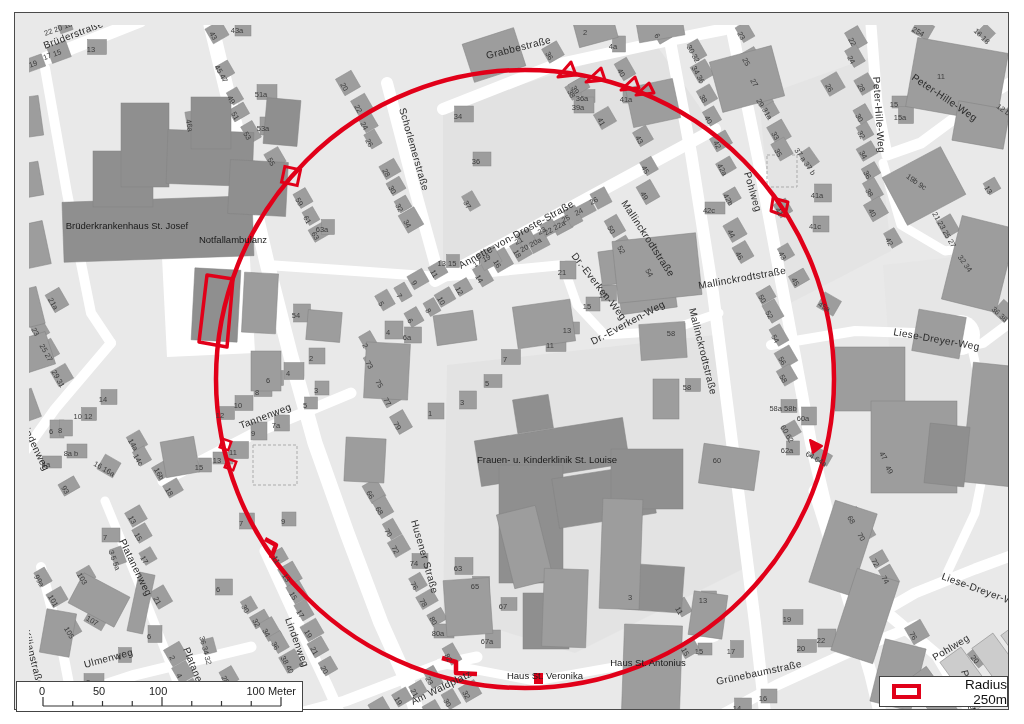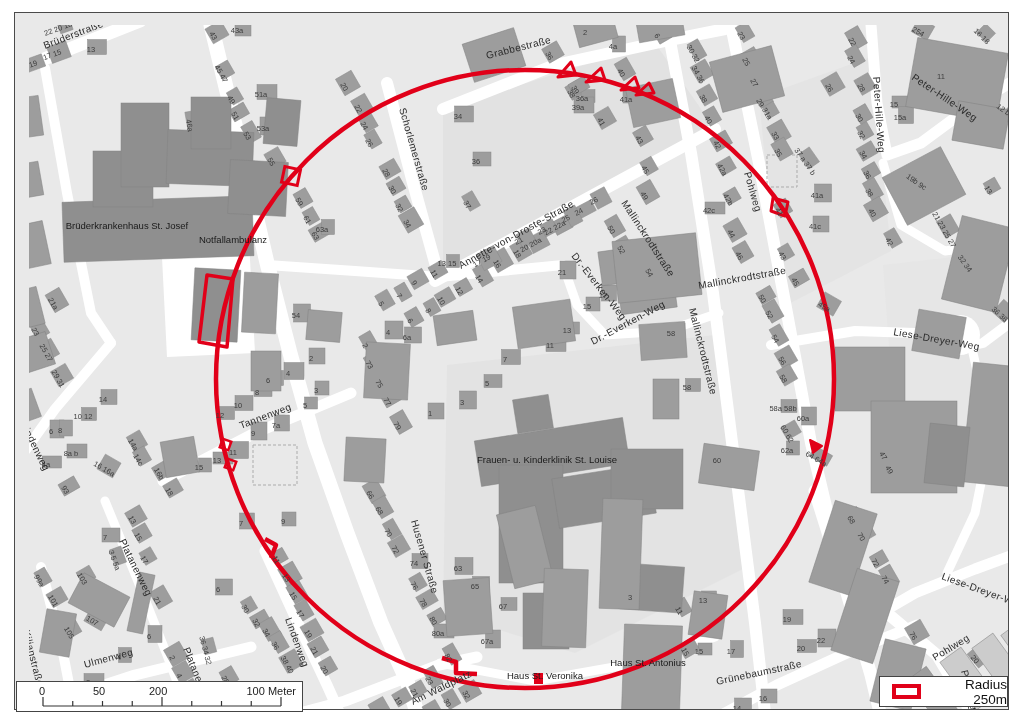--- a/index.html
+++ b/index.html
@@ -680,21 +680,21 @@
             <text x="530" y="666" font-size="9.5" fill="#1a1a1a" text-anchor="middle" font-family="&quot;Liberation Sans&quot;,sans-serif">Haus St. Veronika</text>
             <text x="633" y="653" font-size="9.5" fill="#1a1a1a" text-anchor="middle" font-family="&quot;Liberation Sans&quot;,sans-serif">Haus St. Antonius</text>
           </g>
         </g>
       </svg>
   </div>
 
   <div class="scalebar">
     <span class="sb0">0</span>
     <span class="sb1">50</span>
-    <span class="sb2">200</span>
+    <span class="sb2">100</span>
     <span class="sb3">100 Meter</span>
     <svg class="ruler" width="284" height="28">
         <line x1="26" y1="24" x2="264" y2="24" stroke="#333" stroke-width="1.2"></line>
         <line x1="26" y1="24" x2="26" y2="15" stroke="#333" stroke-width="1.2"></line>
         <line x1="55.75" y1="24" x2="55.75" y2="19" stroke="#333" stroke-width="1.2"></line>
         <line x1="85.5" y1="24" x2="85.5" y2="19" stroke="#333" stroke-width="1.2"></line>
         <line x1="115.25" y1="24" x2="115.25" y2="19" stroke="#333" stroke-width="1.2"></line>
         <line x1="145" y1="24" x2="145" y2="15" stroke="#333" stroke-width="1.2"></line>
         <line x1="174.75" y1="24" x2="174.75" y2="19" stroke="#333" stroke-width="1.2"></line>
         <line x1="204.5" y1="24" x2="204.5" y2="19" stroke="#333" stroke-width="1.2"></line>

